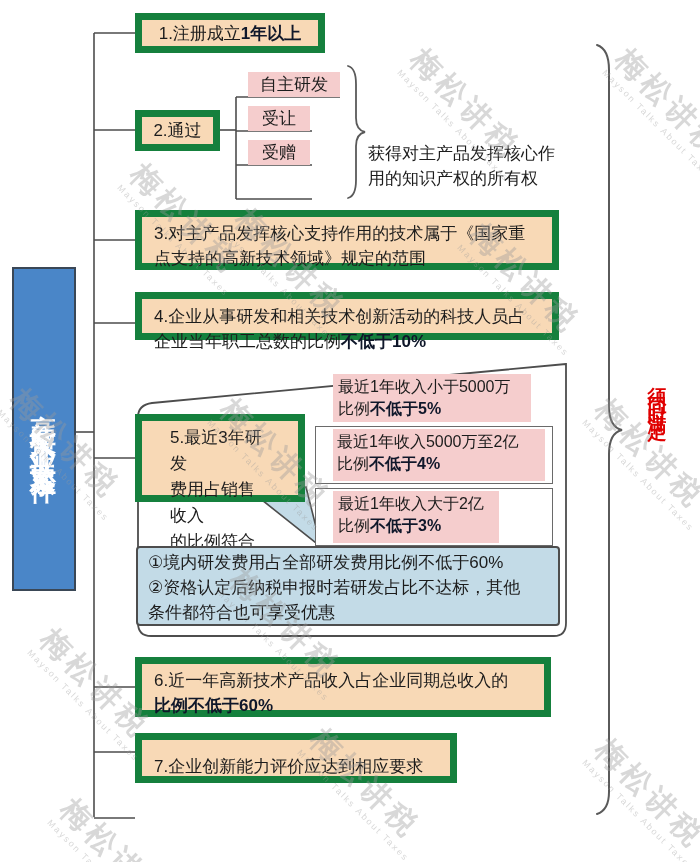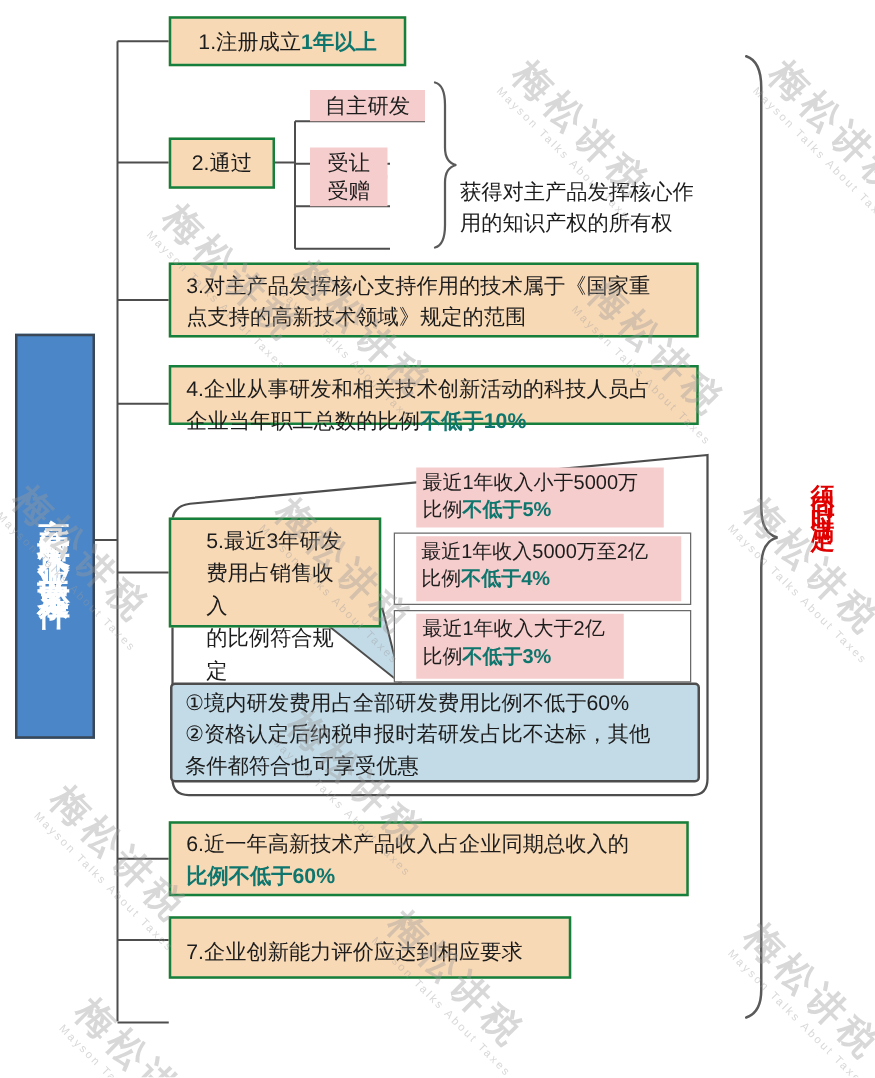--- a/index.html
+++ b/index.html
@@ -1,24 +1,24 @@
 <!DOCTYPE html>
 <html><head>
 <meta charset="utf-8">
 <style>
   html,body{margin:0;padding:0;background:#fff;}
   body{font-family:"Liberation Sans","DejaVu Sans",sans-serif;}
   #stage{position:relative;width:700px;height:862px;background:#fff;overflow:hidden;}
   #lines{position:absolute;left:0;top:0;z-index:1;}
   .box{position:absolute;z-index:2;box-sizing:border-box;color:#1c1c1c;}
-  .orange{background:#f8d9b6;border:2px solid #15803d;}
+  .orange{background:#f8d9b6;border:7px solid #15803d;}
   .pink{background:#f5cdcd;}
   .tier-outer{background:#ffffff;border:1.5px solid #6a6a6a;}
   .bluebox{background:#c3dbe7;border:2px solid #4d4d4d;border-radius:4px;}
-  .red{color:#0f766e;font-weight:bold;}
+  .red{color:#0f172a;font-weight:bold;}
   .ln{display:block;}
   .title-box{display:flex;align-items:center;justify-content:center;
     background:#4a86c8;border:2px solid #3a4756;color:#ffffff;font-weight:bold;
     writing-mode:vertical-rl;text-orientation:upright;font-size:26px;letter-spacing:7px;}
   .vred{position:absolute;z-index:2;writing-mode:vertical-rl;text-orientation:upright;
     color:#e00000;font-weight:bold;font-size:19px;letter-spacing:9px;}
   .wm{position:absolute;z-index:3;transform:rotate(45deg);transform-origin:0 0;
     color:#9a9a9a;opacity:.38;pointer-events:none;white-space:nowrap;text-align:left;}
   .wm .cn{font-size:30px;font-weight:bold;letter-spacing:5px;display:block;}
   .wm .en{font-size:9px;letter-spacing:2px;display:block;margin-top:-2px;}
@@ -68,21 +68,21 @@
     <span>1.注册成立</span>
       <span class="red">1年以上</span>
   </div>
 
   <div class="box orange t17 center" style="left:135px;top:110px;width:85px;height:41px;">
     <span>2.通过</span>
   </div>
   <div class="box pink t17 center" style="left:248px;top:72px;width:92px;height:25px;">
     <span>自主研发</span>
   </div>
-  <div class="box pink t17 center" style="left:248px;top:106px;width:62px;height:25px;margin-top:12px;">
+  <div class="box pink t17 center" style="left:248px;top:106px;width:62px;height:25px;">
     <span>受让</span>
   </div>
   <div class="box pink t17 center" style="left:248px;top:140px;width:62px;height:25px;">
     <span>受赠</span>
   </div>
   <div class="box pink t17 center" style="left:248px;top:174px;width:62px;height:25px;margin-top:44px;">
     <span>并购</span>
   </div>
   <div class="box t17" style="left:368px;top:93px;width:200px;margin-top:48px;">
     <span class="ln">获得对主产品发挥核心作</span>

